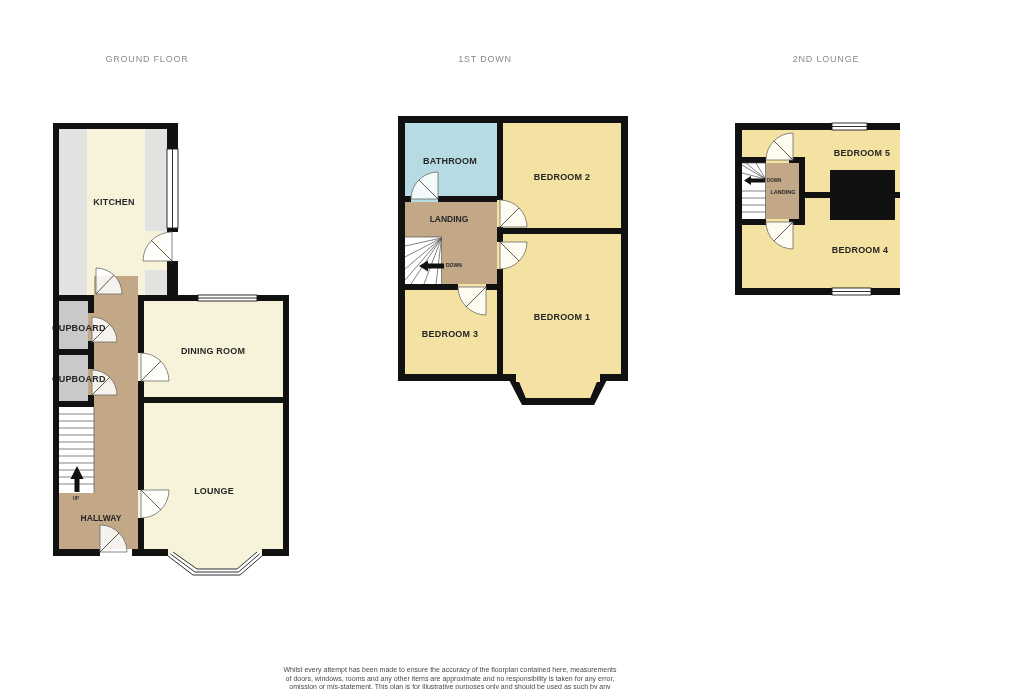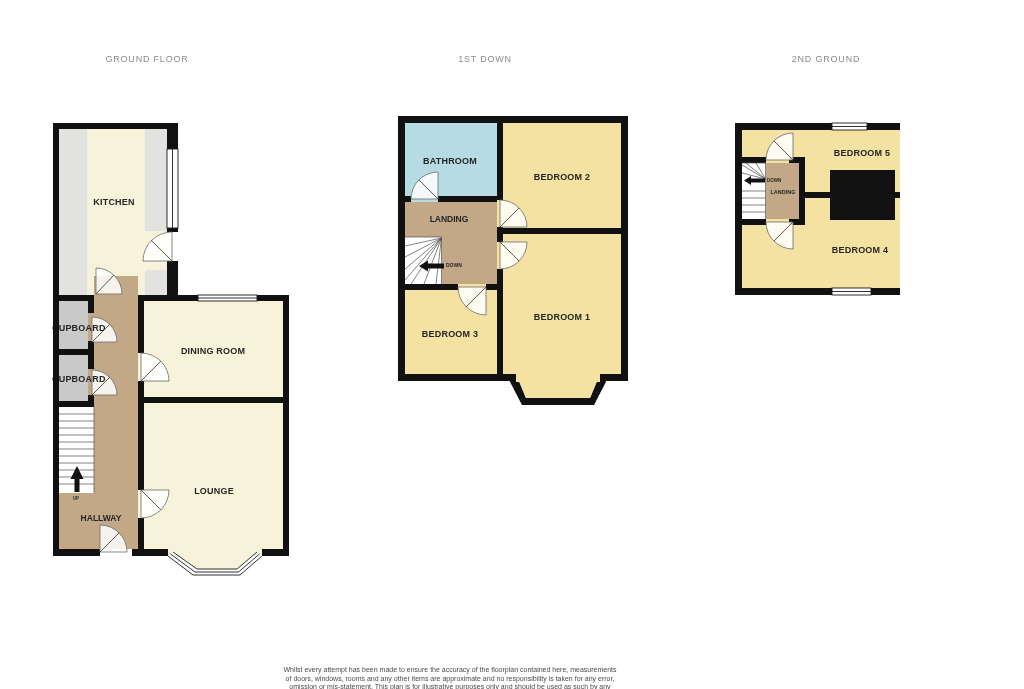--- a/index.html
+++ b/index.html
@@ -30,21 +30,21 @@
   text.xs{font-family:"Liberation Sans",sans-serif;font-weight:bold;font-size:4.5px;fill:#262626}
   text.sm2{font-family:"Liberation Sans",sans-serif;font-weight:bold;font-size:5.5px;fill:#262626}
 </style>
 </head>
 <body>
 
 <div class="canvas">
 
   <div class="floor-title" style="left:147px;top:31px">GROUND FLOOR</div>
   <div class="floor-title" style="left:485px;top:31px">1ST DOWN</div>
-  <div class="floor-title" style="left:826px;top:31px">2ND GROUND</div>
+  <div class="floor-title" style="left:826px;top:31px">2ND LOUNGE</div>
 
   <svg class="plan-svg" width="1024" height="689" viewBox="0 0 1024 689">
 
     <g>
 
       <rect class="wl" x="53" y="95" width="125" height="178"></rect>
       <rect class="wl" x="53" y="267" width="236" height="261"></rect>
 
       <rect class="cr" x="59" y="101" width="108" height="166"></rect>
       <rect class="cg" x="59" y="101" width="28" height="166"></rect>

